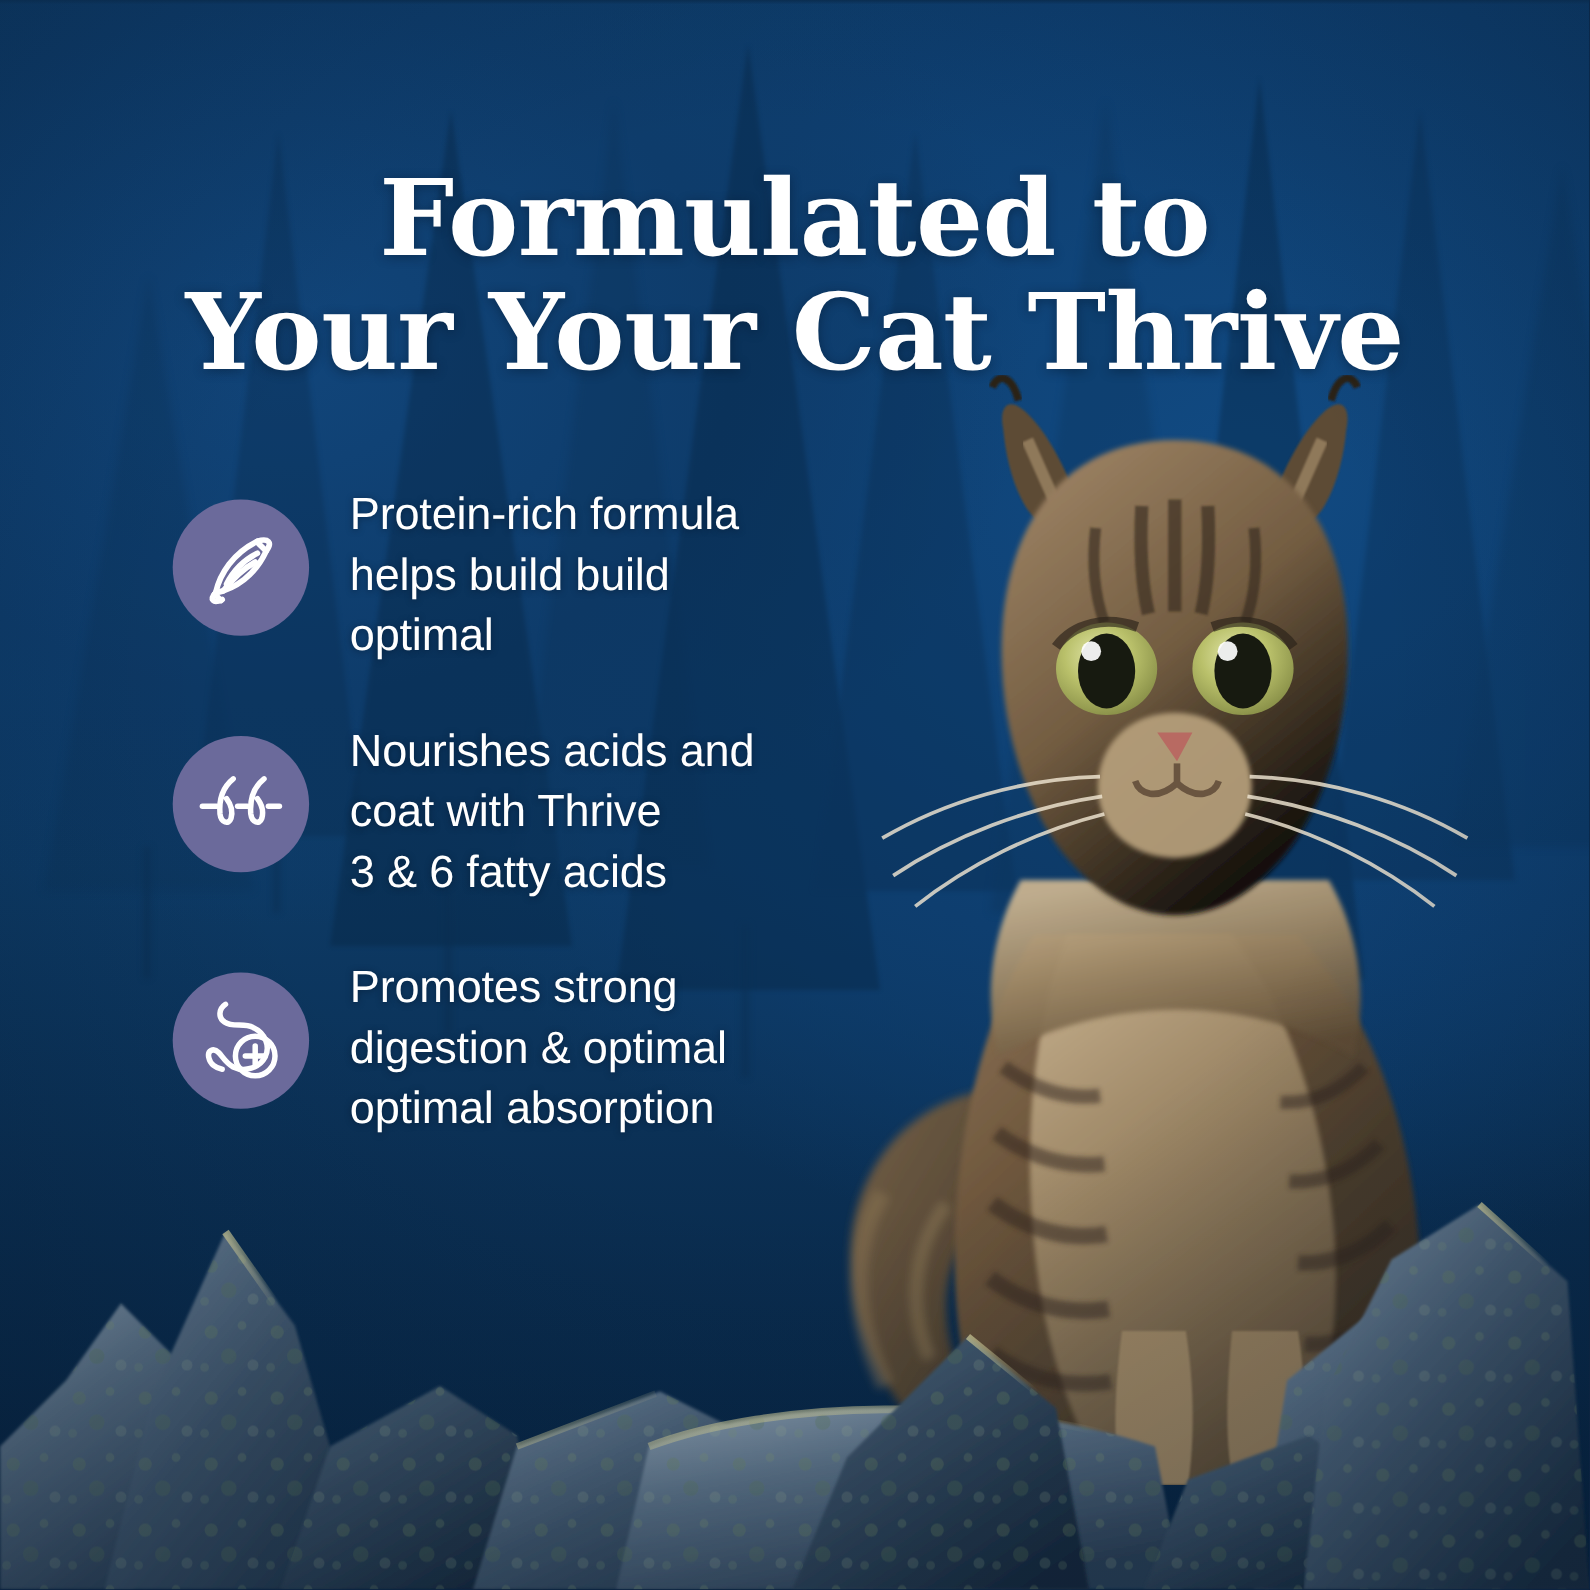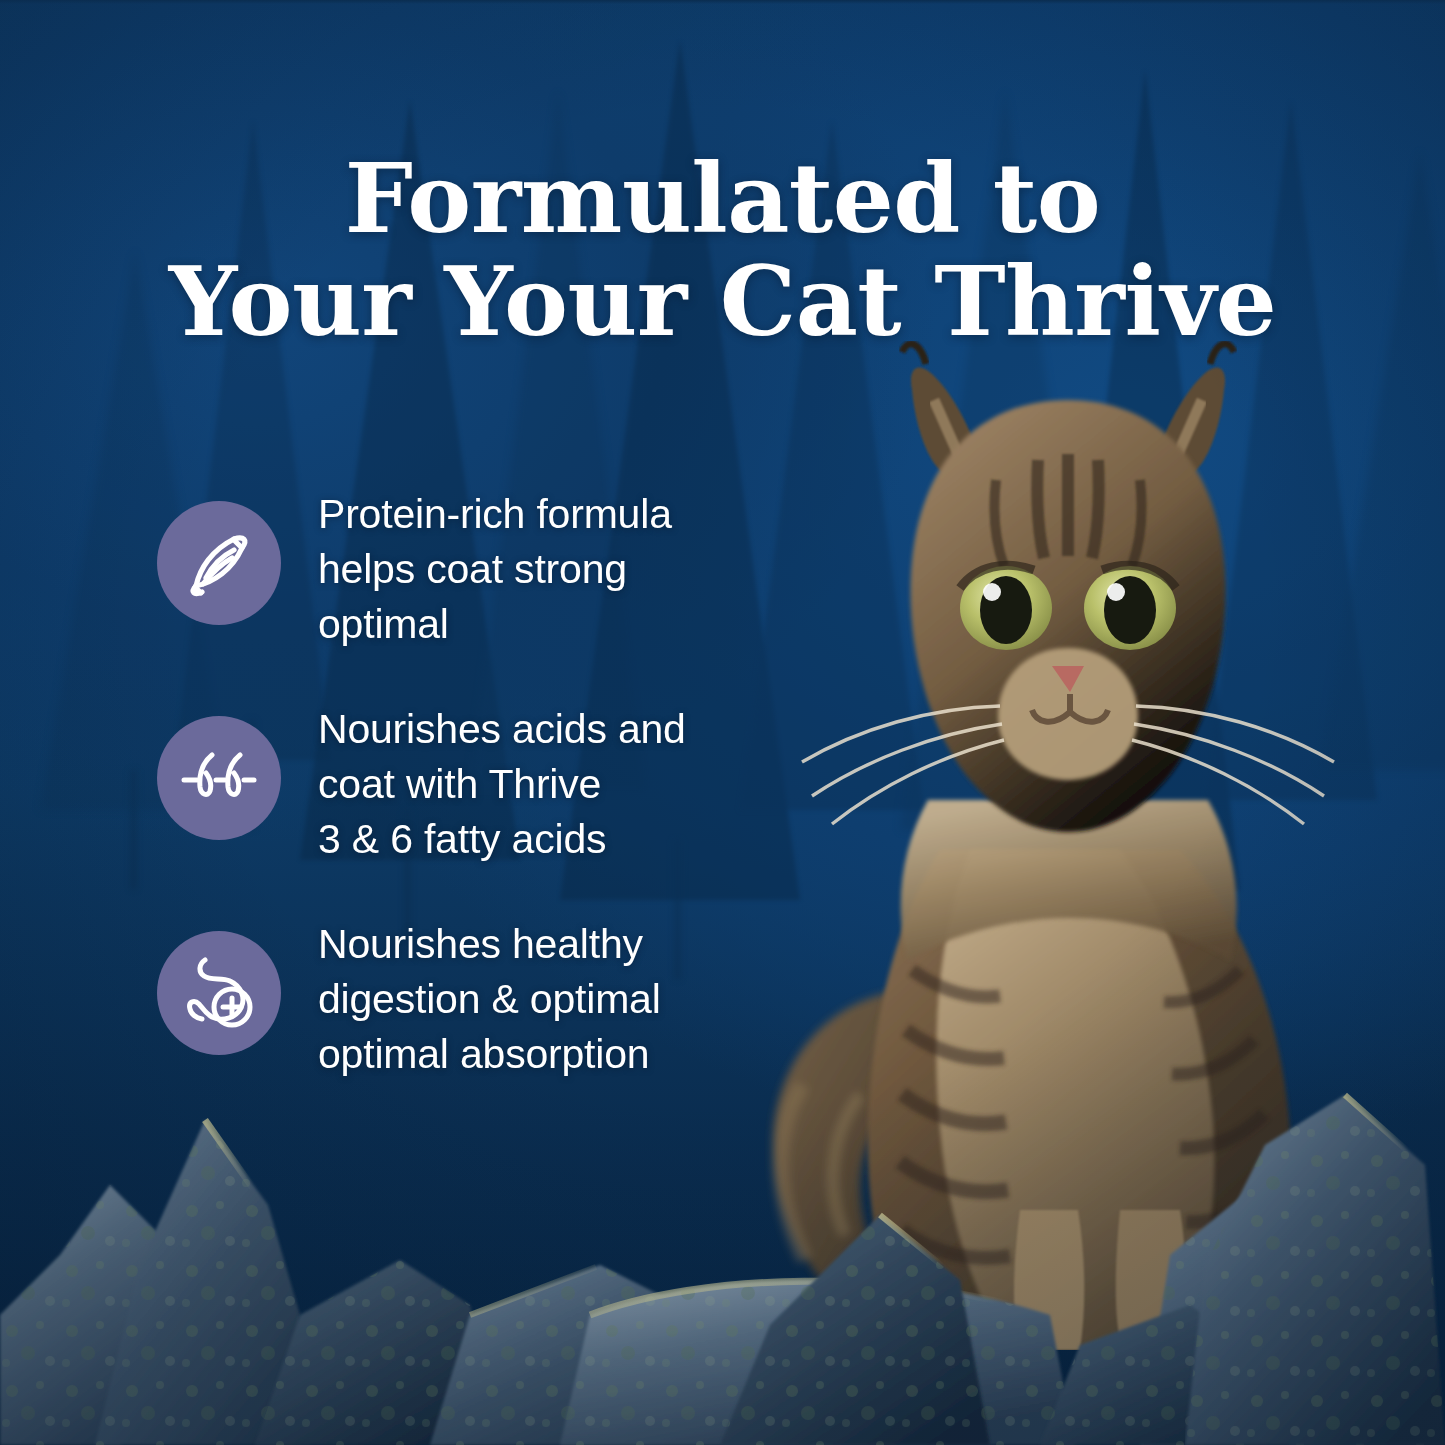--- a/index.html
+++ b/index.html
@@ -105,21 +105,20 @@
   }
   .title .l1 { display: block; }
   .title .l2 { display: block; }
 
   
   .features {
     position: absolute;
     left: 157px;
     top: 440px;
     width: 620px;
-    margin-top: 47px;
   }
   .feature {
     position: relative;
     height: 215px;
   }
   .badge {
     position: absolute;
     left: 0;
     top: 14px;
     width: 124px;
@@ -407,21 +406,21 @@
             <path d="M18 64 C 12 70, 16 74, 24 70"></path>
             <path d="M28 56 C 34 44, 44 34, 56 28"></path>
             <path d="M25 62 C 33 52, 43 42, 54 36"></path>
             <path d="M57 19 L 63 25"></path>
             <path d="M17 65 L 23 71"></path>
           </g>
         </svg>
       </div>
       <div class="feature-text">
         <span>Protein-rich formula</span><br>
-        <span>helps coat strong</span><br>
+        <span>helps build build</span><br>
         <span>optimal</span>
       </div>
     </div>
 
     <div class="feature">
       <div class="badge">
         <svg width="82" height="82" viewBox="0 0 82 82">
           <g fill="none" stroke="#ffffff" stroke-width="5" stroke-linecap="round" stroke-linejoin="round">
 
             <path d="M6 43 L 19 43"></path>
@@ -449,20 +448,20 @@
                      C 63 34, 68 46, 63 56 C 58 66, 44 70, 34 65
                      C 27 61, 24 55, 21 52 C 16 47, 10 50, 12 57
                      C 13 62, 18 66, 24 67"></path>
             <circle cx="54" cy="55" r="18"></circle>
             <path d="M54 46 L 54 64"></path>
             <path d="M45 55 L 63 55"></path>
           </g>
         </svg>
       </div>
       <div class="feature-text">
-        <span>Nourishes healthy</span><br>
+        <span>Promotes strong</span><br>
         <span>digestion &amp; optimal</span><br>
         <span>optimal absorption</span>
       </div>
     </div>
 
   </div>
 </div>
 
 </body></html>

